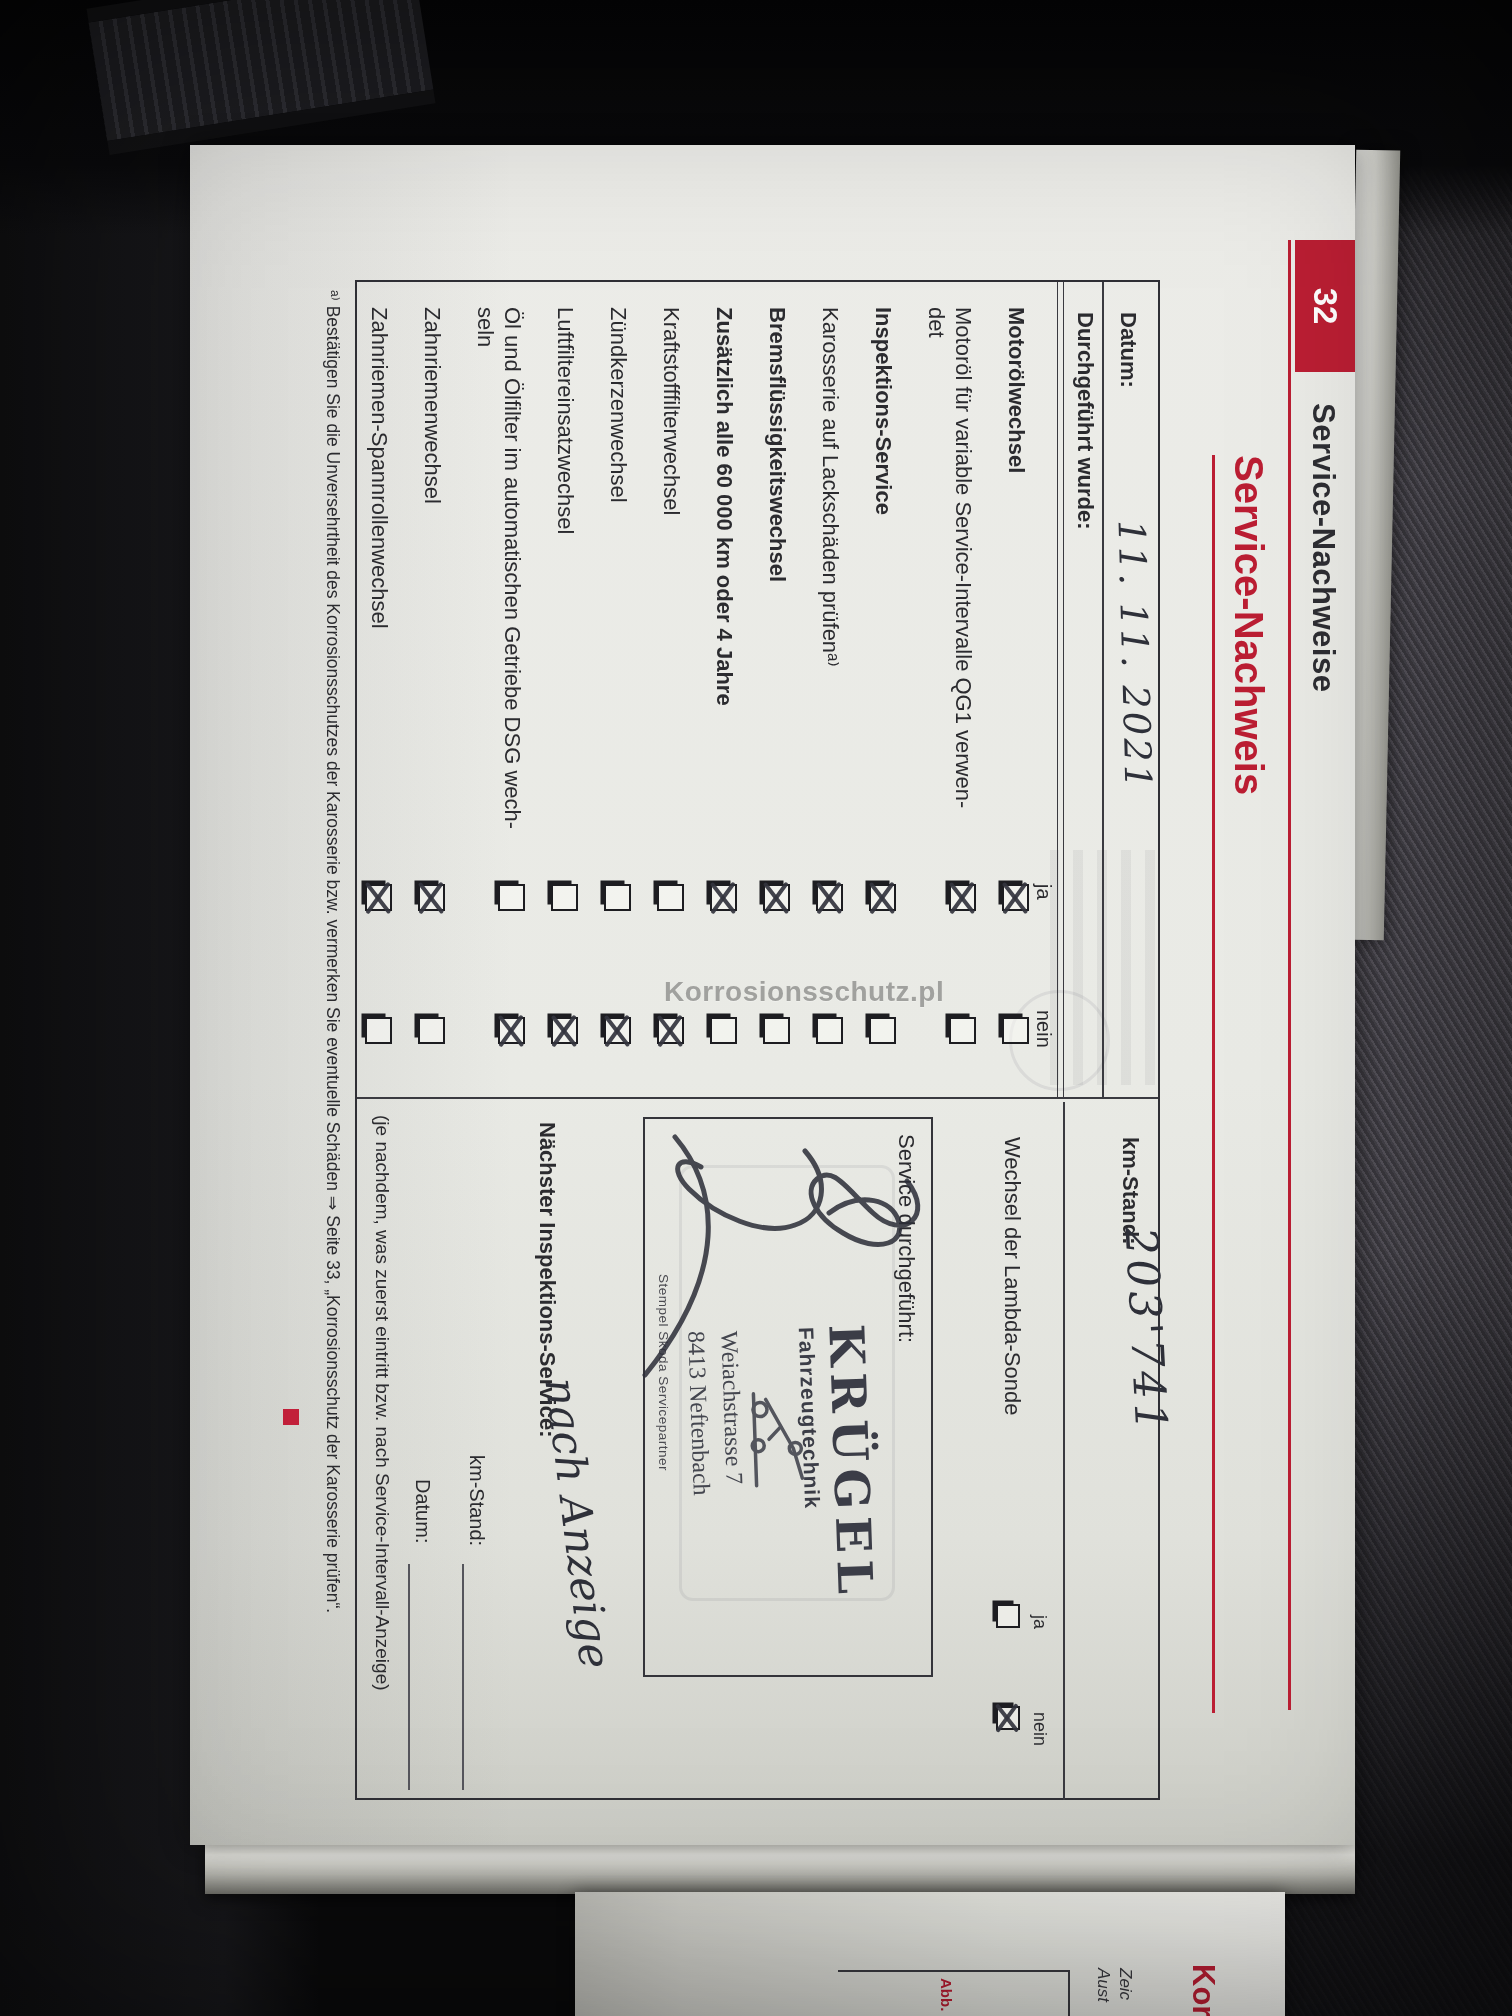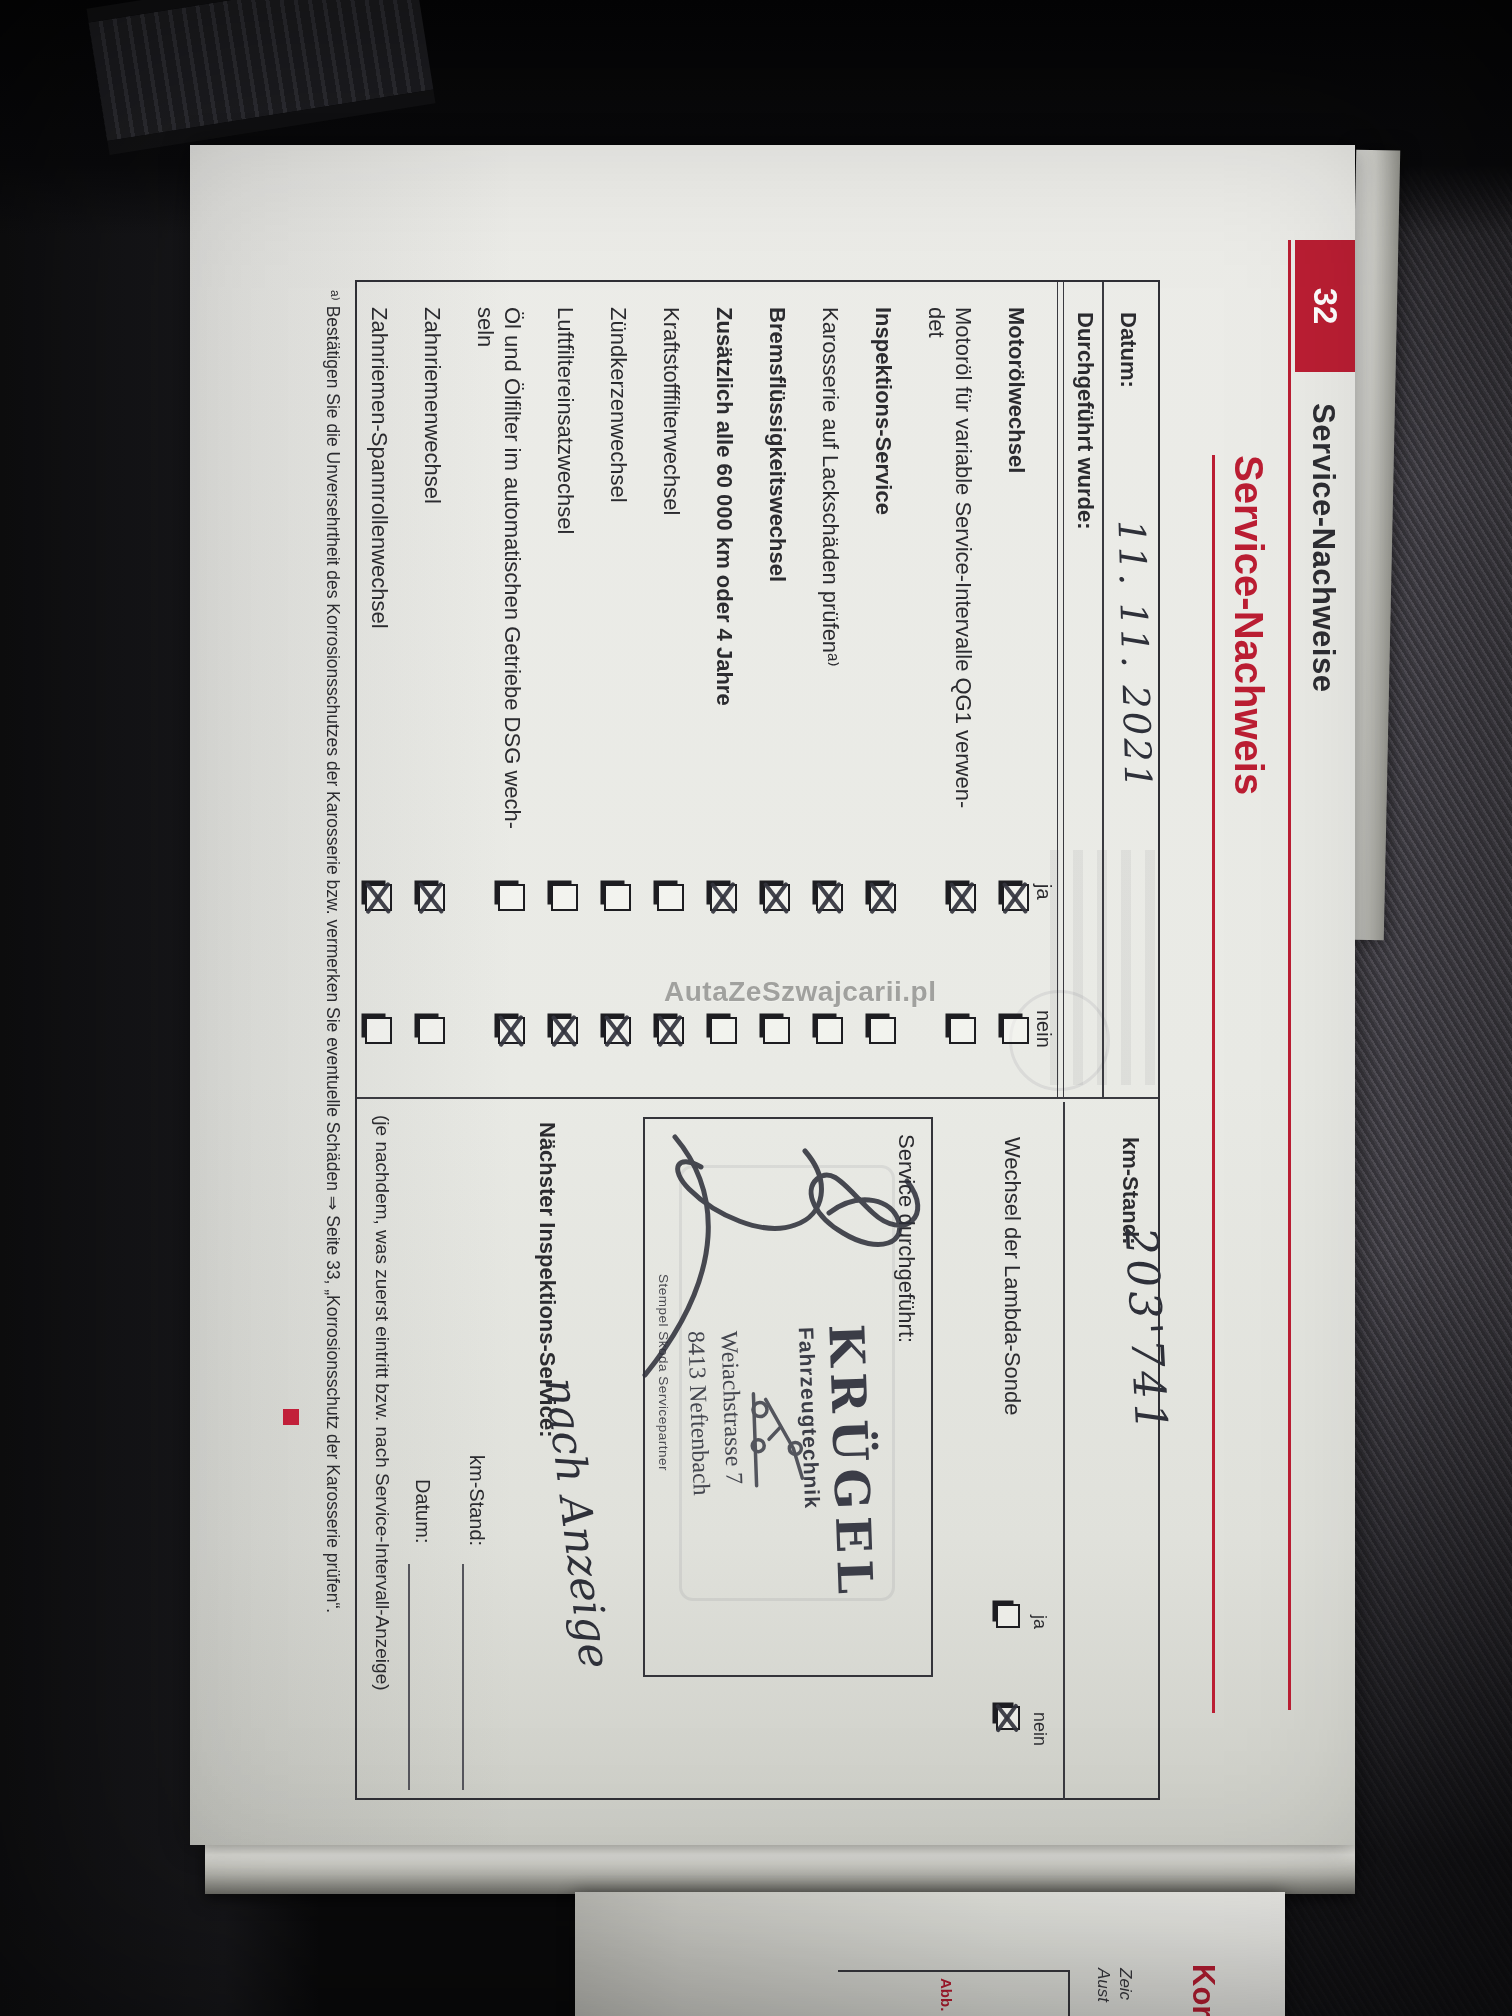--- a/index.html
+++ b/index.html
@@ -265,15 +265,15 @@
       <div class="fill-line" style="left:1282px;top:694px;width:226px;"></div>
       <div class="small-lbl" style="left:1197px;top:724px;font-size:20px;">Datum:</div>
       <div class="fill-line" style="left:1282px;top:748px;width:226px;"></div>
       <div class="note">(je nachdem, was zuerst eintritt bzw. nach Service-Intervall-Anzeige)</div>
     </div>
 
     <div class="footnote">ᵃ⁾ Bestätigen Sie die Unversehrtheit des Korrosionsschutzes der Karosserie bzw. vermerken Sie eventuelle Schäden ⇒ Seite 33, „Korrosionsschutz der Karosserie prüfen“.</div>
     <div class="red-square"></div>
   </div>
 
-  <div class="watermark">AutaZeSzwajcarii.pl</div>
+  <div class="watermark">Korrosionsschutz.pl</div>
   <div class="vignette"></div>
 </div>
 
 </body></html>

